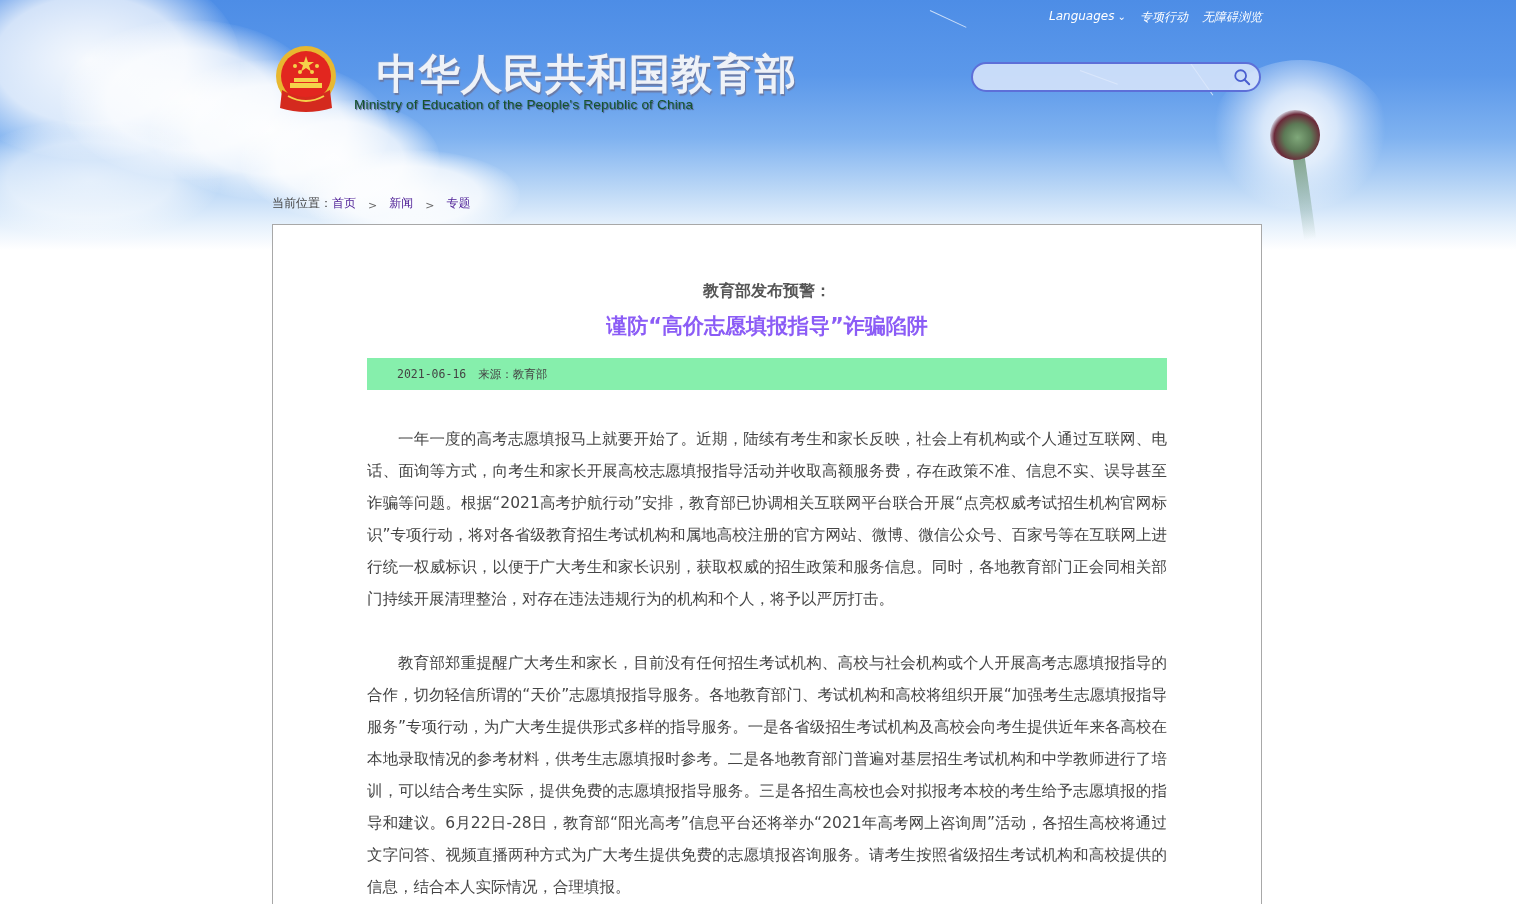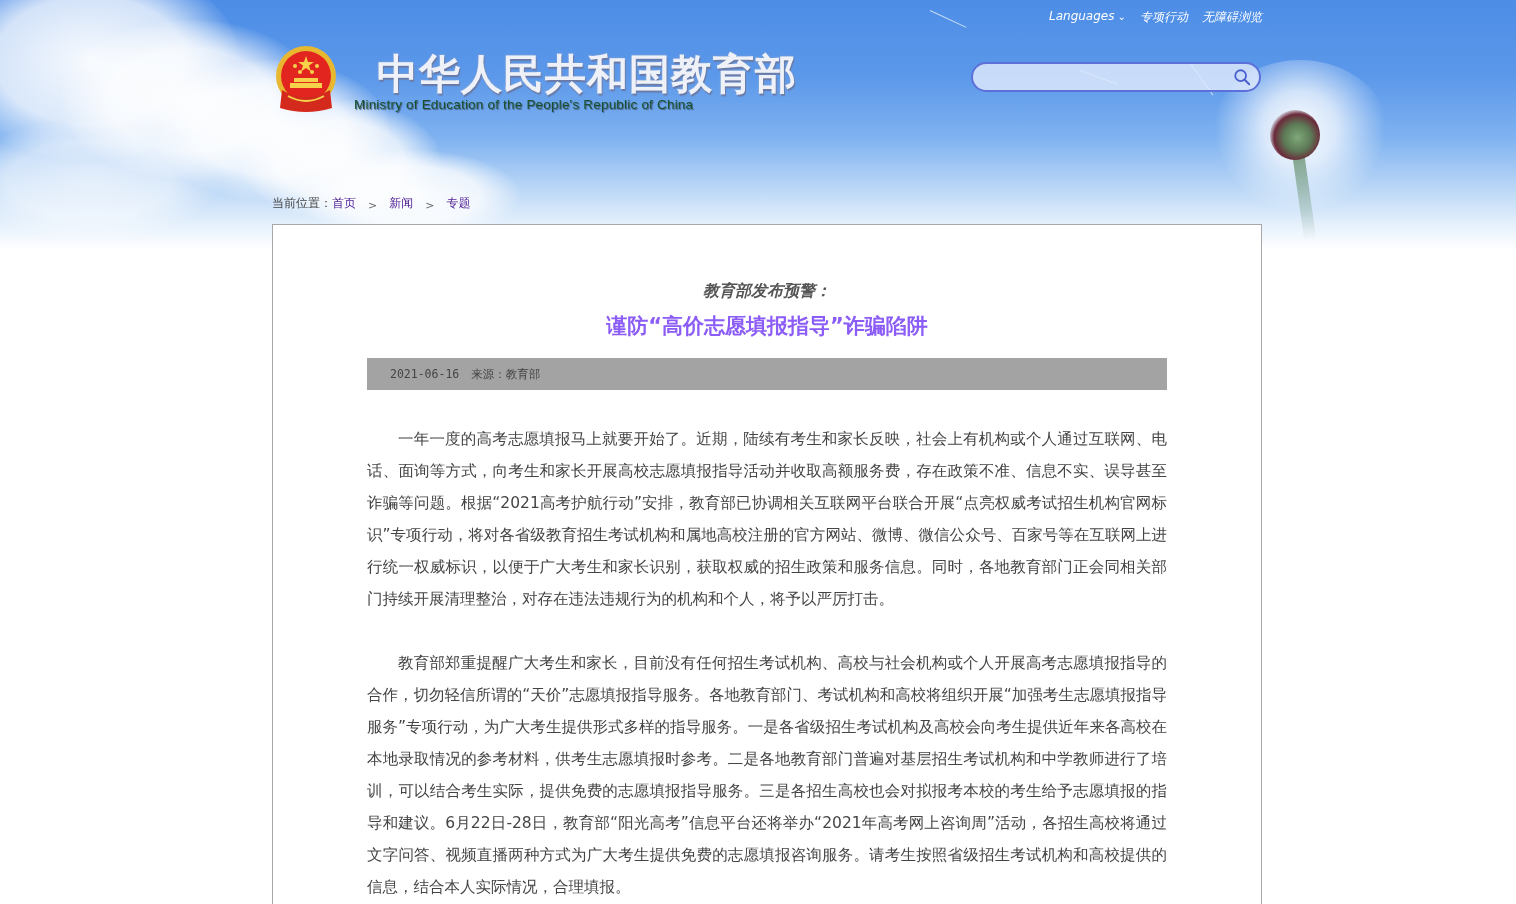--- a/index.html
+++ b/index.html
@@ -56,25 +56,25 @@
   }
 
   .breadcrumb { position: absolute; left: 272px; top: 195px; font-size: 12px; color: #444; display: flex; align-items: flex-end; white-space: nowrap; }
   .breadcrumb .sep { margin: 0 12px; color: #666; font-size: 11px; }
   .breadcrumb a { color: #4c1d95; text-decoration: none; cursor: pointer; }
 
   .content {
     position: absolute; left: 272px; top: 224px; width: 990px; height: 700px;
     border: 1px solid #a8a8a8; border-bottom: none; background: #fff;
   }
-  .subtitle { position: absolute; top: 56px; left: 0; width: 988px; text-align: center; font-size: 16px; font-weight: bold; color: #555; font-style: italic; }
+  .subtitle { position: absolute; top: 56px; left: 0; width: 988px; text-align: center; font-size: 16px; font-weight: bold; color: #555; }
   .title { position: absolute; top: 87px; left: 0; width: 988px; text-align: center; font-size: 21px; font-weight: bold; color: #8b5cf6; }
   .meta {
-    position: absolute; left: 94px; top: 133px; width: 800px; height: 32px; background: #a3a3a3;
-    font-size: 11.5px; color: #444; padding-left: 23px; line-height: 32px; font-family: "DejaVu Sans Mono", monospace;
+    position: absolute; left: 94px; top: 133px; width: 800px; height: 32px; background: #86efac;
+    font-size: 11.5px; color: #444; padding-left: 30px; line-height: 32px; font-family: "DejaVu Sans Mono", monospace;
   }
   .meta span + span { margin-left: 12px; }
   .article { position: absolute; left: 94px; top: 198px; width: 800px; font-size: 15.5px; line-height: 32px; color: #444; }
   .article p { text-indent: 2em; margin-bottom: 32px; text-align: justify; }
 </style>
 </head>
 <body>
 
 <div class="sky">
   <div class="cloud" style="left:-60px;top:-40px;width:300px;height:200px;"></div>

